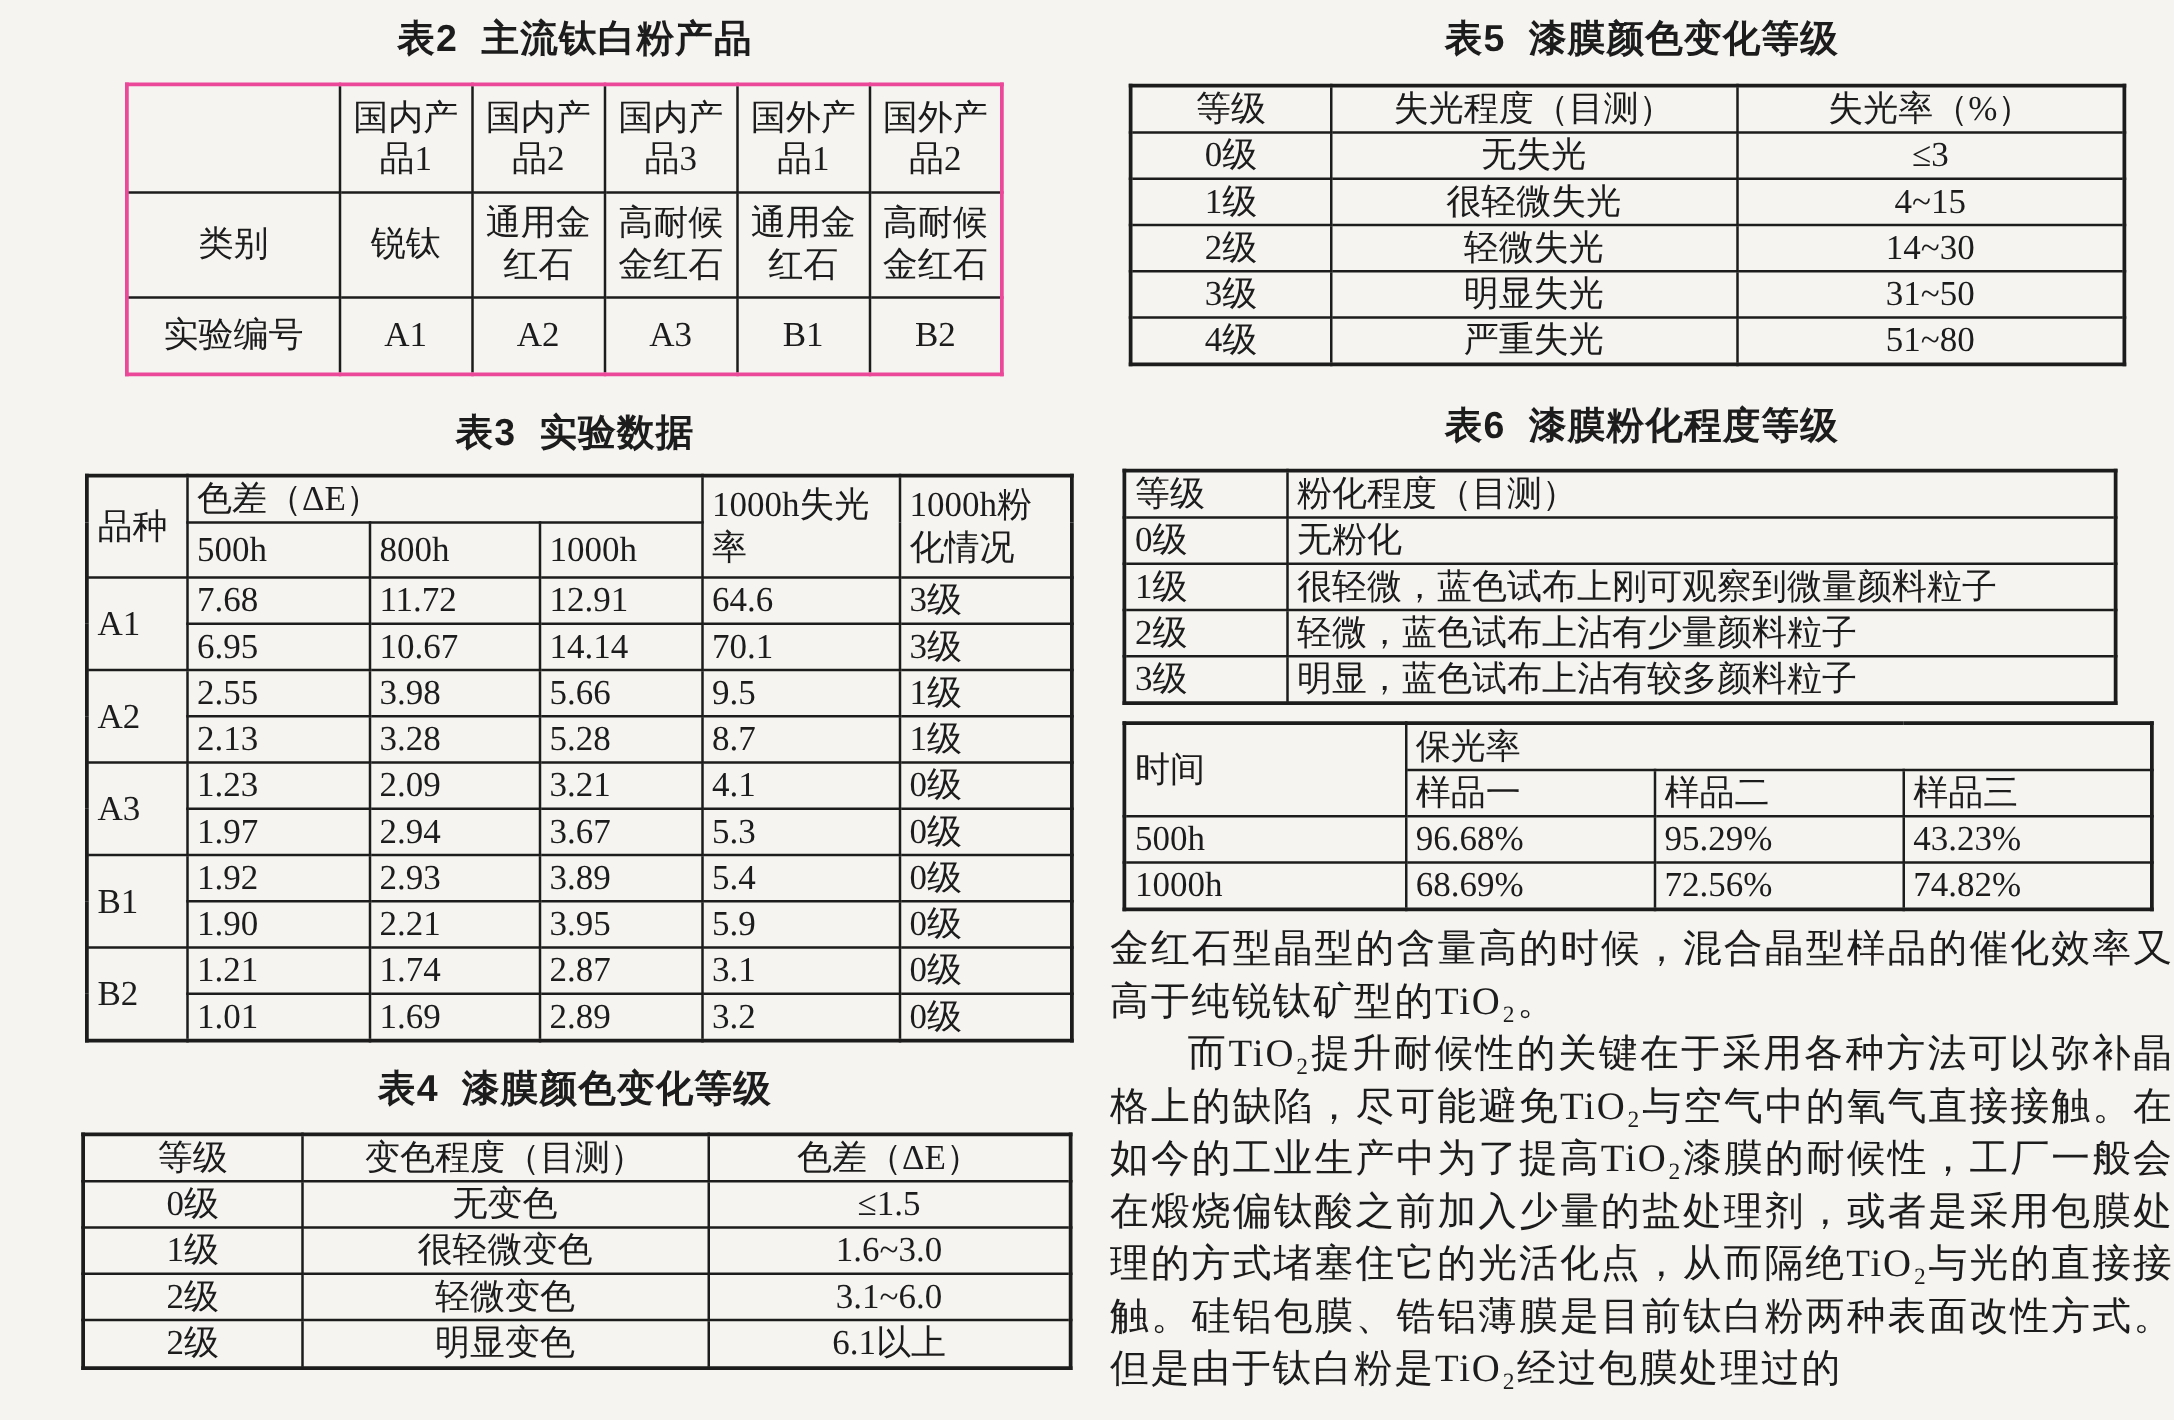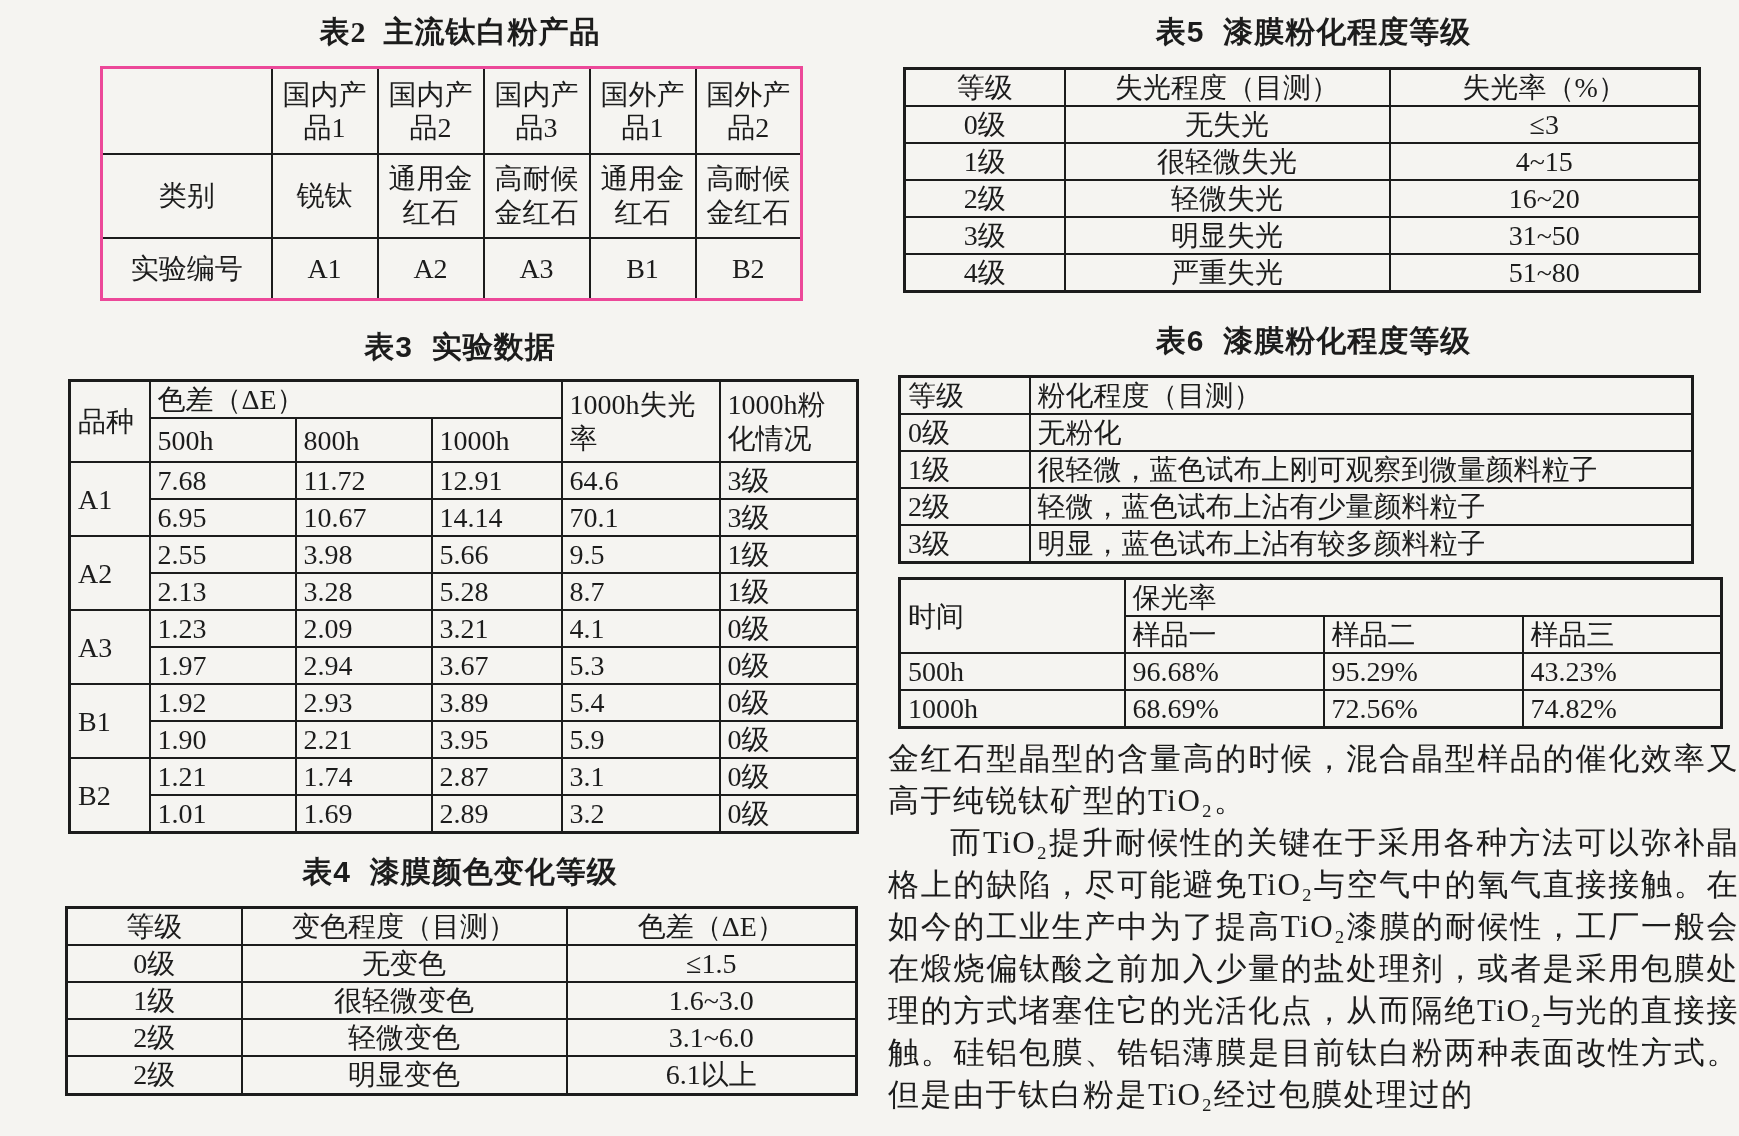--- a/index.html
+++ b/index.html
@@ -16,21 +16,21 @@
 
   .tbl-title {
     font-family:"Liberation Sans","DejaVu Sans",sans-serif;
     font-weight:700;
     font-size:30px;
     line-height:36px;
     text-align:center;
     letter-spacing:1px;
     white-space:pre;
   }
-  .title-t2 { margin-top:14px;font-family:Liberation Serif, serif; }
+  .title-t2 { margin-top:14px; }
   .title-t3 { margin-top:28px; }
   .title-t4 { margin-top:20px; }
   .title-t5 { margin-top:14px; }
   .title-t6 { margin-top:30px; }
   .title-t7 { margin-top:36px; letter-spacing:0; }
 
   table { border-collapse:collapse; table-layout:fixed; background:transparent; }
   td {
     border:2px solid #1c1c1c;
     font-size:28px;
@@ -263,21 +263,21 @@
             <td>明显变色</td>
             <td>6.1以上</td>
           </tr>
         </tbody>
     </table>
 
   </div>
 
   <div class="col-right">
 
-    <div class="tbl-title title-t5">表5  漆膜粉化程度等级</div>
+    <div class="tbl-title title-t5">表5  漆膜颜色变化等级</div>
     <table class="t5">
       <colgroup>
         <col style="width:160px">
           <col style="width:325px">
           <col style="width:310px">
       </colgroup>
       <tbody>
           <tr>
             <td>等级</td>
             <td>失光程度（目测）</td>
@@ -289,21 +289,21 @@
             <td>≤3</td>
           </tr>
           <tr>
             <td>1级</td>
             <td>很轻微失光</td>
             <td>4~15</td>
           </tr>
           <tr>
             <td>2级</td>
             <td>轻微失光</td>
-            <td>16~20</td>
+            <td>14~30</td>
           </tr>
           <tr>
             <td>3级</td>
             <td>明显失光</td>
             <td>31~50</td>
           </tr>
           <tr>
             <td>4级</td>
             <td>严重失光</td>
             <td>51~80</td>

